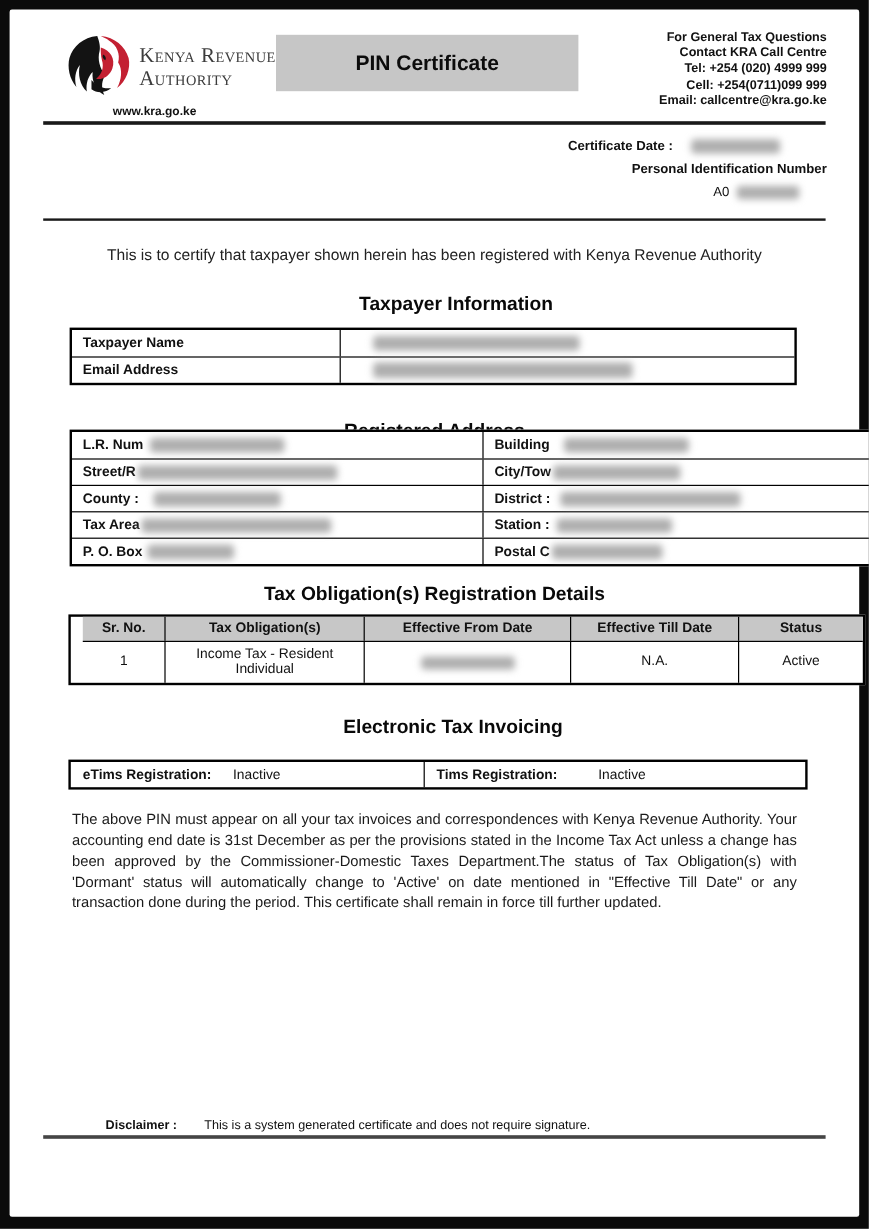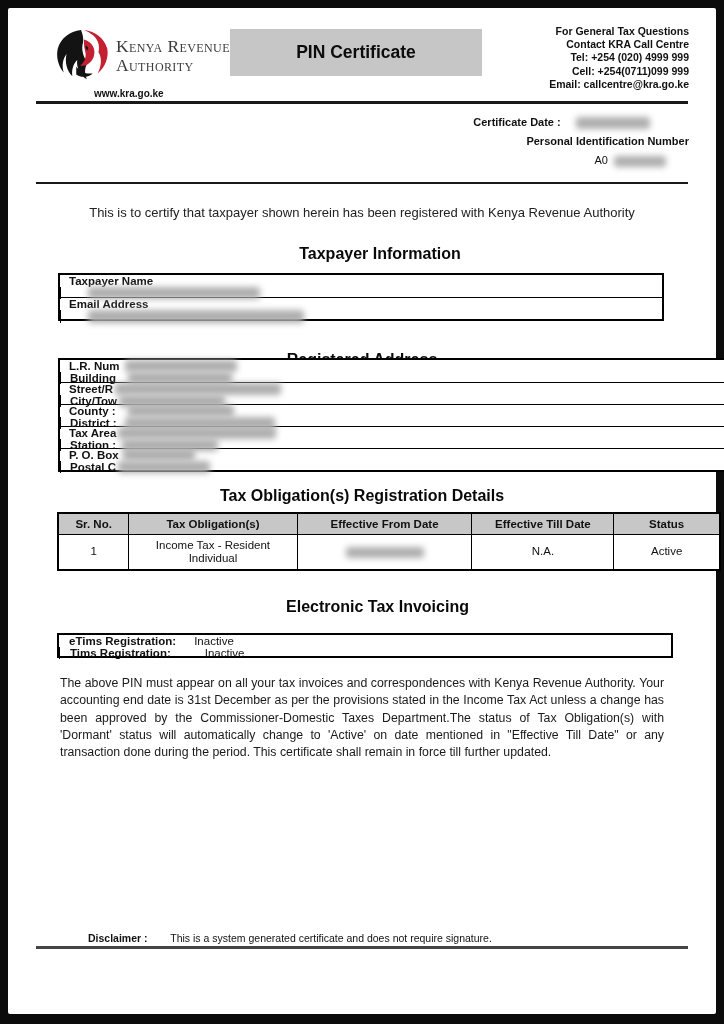--- a/index.html
+++ b/index.html
@@ -66,37 +66,37 @@
   .certify { left:0; top:197px; width:708px; text-align:center; font-size:13px; color:#222; }
 
   .h2 { left:0; width:708px; text-align:center; font-size:16px; font-weight:bold; color:#090909; }
   .h-taxpayer { top:237px;padding-left:36px; }
   .h-reg      { top:343px; }
   .h-oblig    { top:479px; }
   .h-etims    { top:590px;padding-left:31px; }
 
   
   .tbl { border:2px solid #000; background:#fff; }
-  .trow { display:flex; border-top:1px solid #000;flex-direction:column; }
+  .trow { display:flex; border-top:1px solid #000; }
   .trow:first-child { border-top:none; }
   .tcell { border-left:1px solid #000; display:flex; align-items:center; font-size:11.5px; }
   .tcell:first-child { border-left:none; }
   .lbl { font-weight:bold; }
 
   .tbl-taxpayer { left:50px; top:265px; width:606px; }
   .tbl-taxpayer .trow { height:22px; }
   .tbl-taxpayer .c-label { width:37%; padding-left:9px; }
   .tbl-taxpayer .c-value { width:63%; padding-left:27px; }
 
   .tbl-reg { left:50px; top:350px; width:688px; }
   .tbl-reg .trow { height:22px; }
   .tbl-reg .tcell { width:50%; padding-left:9px; white-space:nowrap; }
   .tbl-reg .rv { margin-left:6px; }
 
-  .tbl-oblig { left:49px; top:504px; width:664px; }
+  .tbl-oblig { left:49px; top:504px; width:664px;padding-left:10px; }
   .tbl-oblig .thead { display:flex; background:#c7c7c7; height:21px; border-bottom:1px solid #000; }
   .tbl-oblig .thead .tcell { justify-content:center; font-weight:bold; }
   .tbl-oblig .tdata { display:flex; height:34px; }
   .tbl-oblig .tdata .tcell { justify-content:center; text-align:center; line-height:13.5px; }
   .c0 { width:10.5%; } .c1 { width:25.5%; } .c2 { width:26.5%; } .c3 { width:21.5%; } .c4 { width:16%; }
 
   .tbl-etims { left:49px; top:625px; width:616px; }
   .tbl-etims .trow { height:21px; }
   .tbl-etims .tcell { padding-left:10px; white-space:nowrap; }
   .tbl-etims .c-left  { width:48%; }

